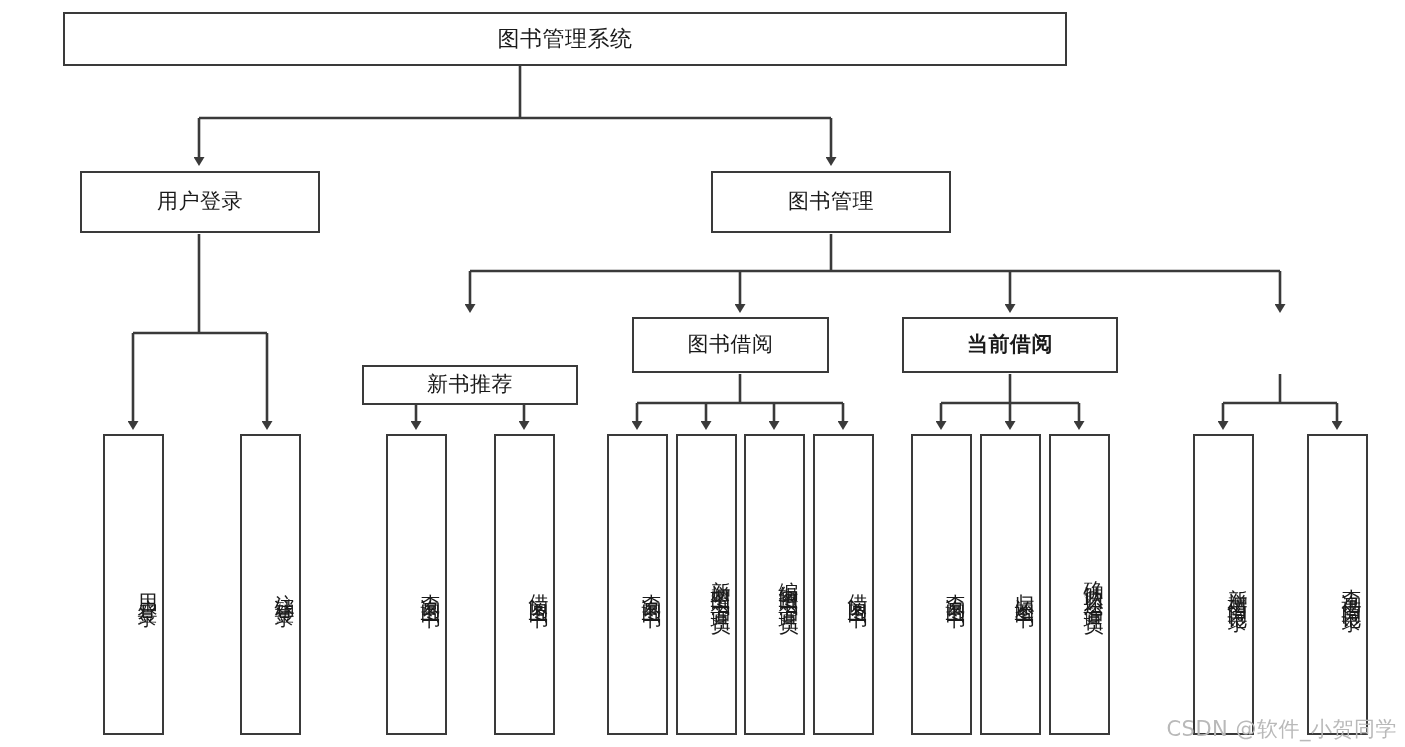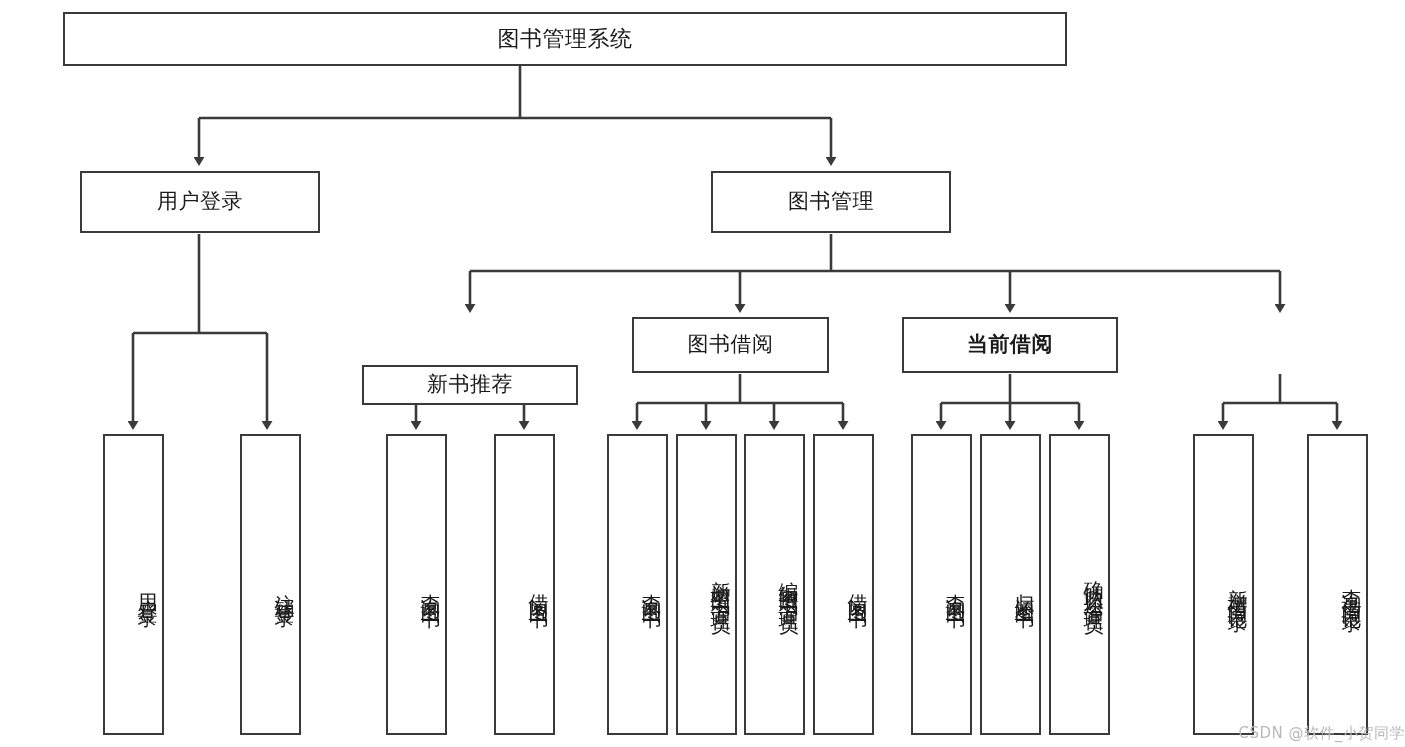--- a/index.html
+++ b/index.html
@@ -48,23 +48,23 @@
     align-items:flex-start;
     justify-content:center;
   }
   .node.vert .vlabel{
     writing-mode:vertical-rl;
     text-orientation:upright;
     white-space:nowrap;
   }
   .watermark{
     position:absolute;
-    right:0;
+    right:8px;
     bottom:4px;
-    font-size:15px;
+    font-size:21px;
     color:#b9b9b9;
     letter-spacing:0.5px;
     white-space:nowrap;
   }
 </style>
 </head>
 <body>
 
 <div id="canvas">
 

